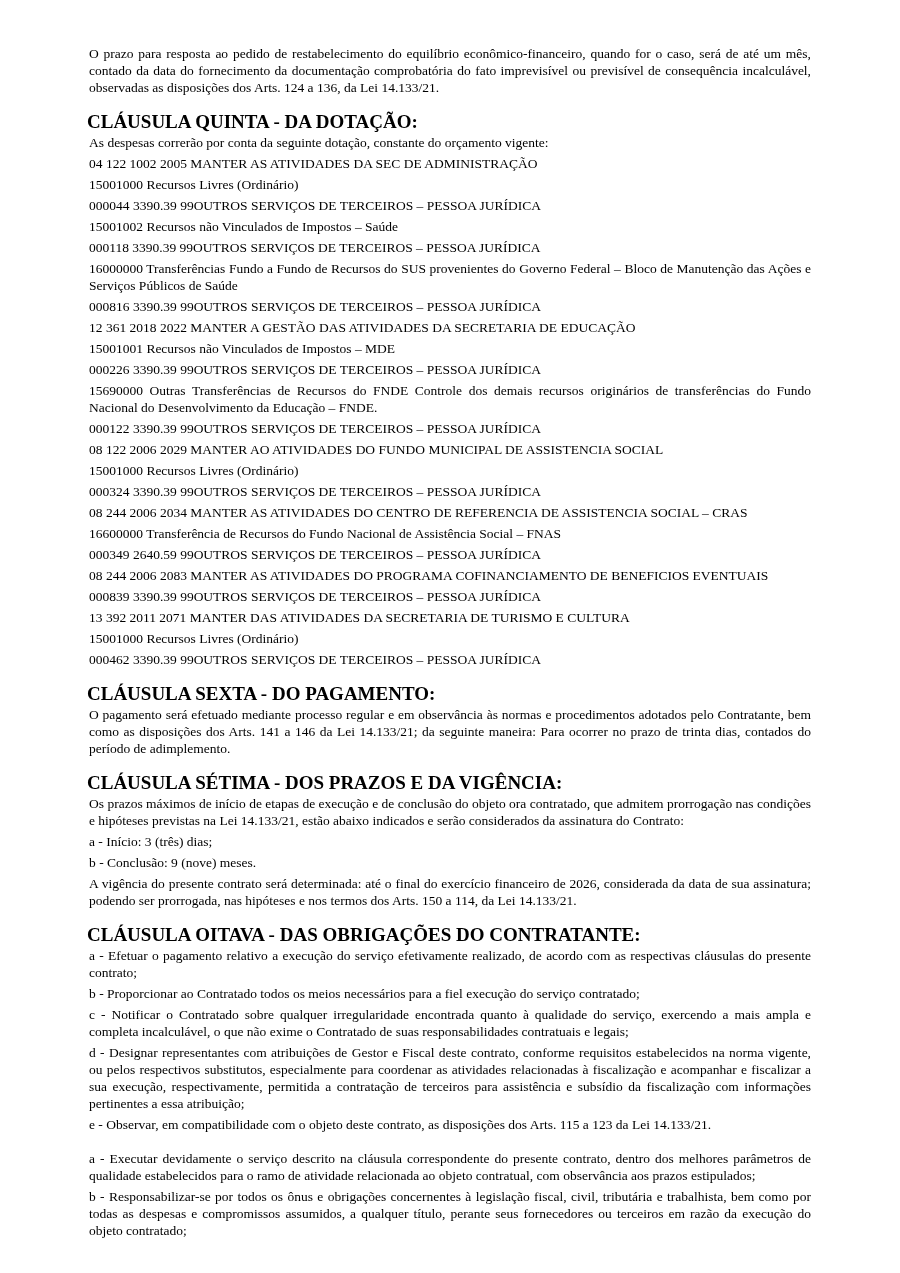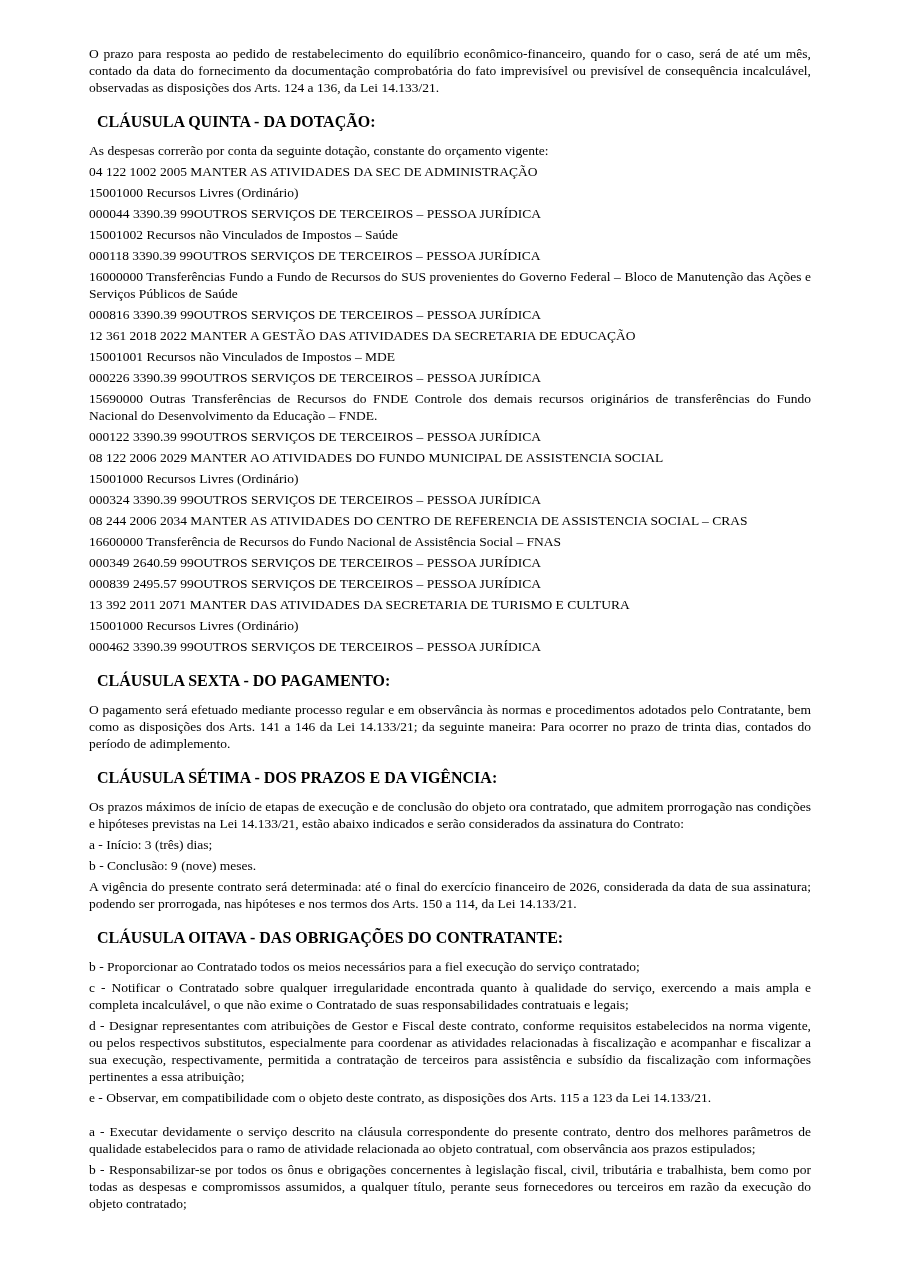--- a/index.html
+++ b/index.html
@@ -14,24 +14,24 @@
     background: #ffffff;
     padding: 41px 85px 40px 85px;
     font-family: "Liberation Serif", "DejaVu Serif", serif;
     font-size: 13.5px;
     line-height: 17px;
     color: #000000;
   }
   .clause-section { margin: 0; }
   .clause-section + .clause-section { margin-top: 17px; }
   .clause-heading {
-    font-size: 16px;
+    font-size: 19px;
     line-height: 17px;
     font-weight: bold;
-    margin: 12px;
+    margin: 2px;
     padding: 0;
     text-align: left;
   }
   .para {
     margin: 4px;
     padding: 0;
     text-align: justify;
   }
 </style>
 </head>
@@ -56,38 +56,40 @@
         <p class="para">15001001 Recursos não Vinculados de Impostos – MDE</p>
         <p class="para">000226 3390.39 99OUTROS SERVIÇOS DE TERCEIROS – PESSOA JURÍDICA</p>
         <p class="para">15690000 Outras Transferências de Recursos do FNDE Controle dos demais recursos originários de transferências do Fundo Nacional do Desenvolvimento da Educação – FNDE.</p>
         <p class="para">000122 3390.39 99OUTROS SERVIÇOS DE TERCEIROS – PESSOA JURÍDICA</p>
         <p class="para">08 122 2006 2029 MANTER AO ATIVIDADES DO FUNDO MUNICIPAL DE ASSISTENCIA SOCIAL</p>
         <p class="para">15001000 Recursos Livres (Ordinário)</p>
         <p class="para">000324 3390.39 99OUTROS SERVIÇOS DE TERCEIROS – PESSOA JURÍDICA</p>
         <p class="para">08 244 2006 2034 MANTER AS ATIVIDADES DO CENTRO DE REFERENCIA DE ASSISTENCIA SOCIAL – CRAS</p>
         <p class="para">16600000 Transferência de Recursos do Fundo Nacional de Assistência Social – FNAS</p>
         <p class="para">000349 2640.59 99OUTROS SERVIÇOS DE TERCEIROS – PESSOA JURÍDICA</p>
-        <p class="para">000839 2495.57 99OUTROS SERVIÇOS DE TERCEIROS – PESSOA JURÍDICA</p>
+        <p class="para">08 244 2006 2083 MANTER AS ATIVIDADES DO PROGRAMA COFINANCIAMENTO DE BENEFICIOS EVENTUAIS</p>
+        <p class="para">000839 3390.39 99OUTROS SERVIÇOS DE TERCEIROS – PESSOA JURÍDICA</p>
         <p class="para">13 392 2011 2071 MANTER DAS ATIVIDADES DA SECRETARIA DE TURISMO E CULTURA</p>
         <p class="para">15001000 Recursos Livres (Ordinário)</p>
         <p class="para">000462 3390.39 99OUTROS SERVIÇOS DE TERCEIROS – PESSOA JURÍDICA</p>
       </section>
       <section class="clause-section">
         <h2 class="clause-heading">CLÁUSULA SEXTA - DO PAGAMENTO:</h2>
         <p class="para">O pagamento será efetuado mediante processo regular e em observância às normas e procedimentos adotados pelo Contratante, bem como as disposições dos Arts. 141 a 146 da Lei 14.133/21; da seguinte maneira: Para ocorrer no prazo de trinta dias, contados do período de adimplemento.</p>
       </section>
       <section class="clause-section">
         <h2 class="clause-heading">CLÁUSULA SÉTIMA - DOS PRAZOS E DA VIGÊNCIA:</h2>
         <p class="para">Os prazos máximos de início de etapas de execução e de conclusão do objeto ora contratado, que admitem prorrogação nas condições e hipóteses previstas na Lei 14.133/21, estão abaixo indicados e serão considerados da assinatura do Contrato:</p>
         <p class="para">a - Início: 3 (três) dias;</p>
         <p class="para">b - Conclusão: 9 (nove) meses.</p>
         <p class="para">A vigência do presente contrato será determinada: até o final do exercício financeiro de 2026, considerada da data de sua assinatura; podendo ser prorrogada, nas hipóteses e nos termos dos Arts. 150 a 114, da Lei 14.133/21.</p>
       </section>
       <section class="clause-section">
         <h2 class="clause-heading">CLÁUSULA OITAVA - DAS OBRIGAÇÕES DO CONTRATANTE:</h2>
+        <p class="para">a - Efetuar o pagamento relativo a execução do serviço efetivamente realizado, de acordo com as respectivas cláusulas do presente contrato;</p>
         <p class="para">b - Proporcionar ao Contratado todos os meios necessários para a fiel execução do serviço contratado;</p>
         <p class="para">c - Notificar o Contratado sobre qualquer irregularidade encontrada quanto à qualidade do serviço, exercendo a mais ampla e completa incalculável, o que não exime o Contratado de suas responsabilidades contratuais e legais;</p>
         <p class="para">d - Designar representantes com atribuições de Gestor e Fiscal deste contrato, conforme requisitos estabelecidos na norma vigente, ou pelos respectivos substitutos, especialmente para coordenar as atividades relacionadas à fiscalização e acompanhar e fiscalizar a sua execução, respectivamente, permitida a contratação de terceiros para assistência e subsídio da fiscalização com informações pertinentes a essa atribuição;</p>
         <p class="para">e - Observar, em compatibilidade com o objeto deste contrato, as disposições dos Arts. 115 a 123 da Lei 14.133/21.</p>
       </section>
       <section class="clause-section">
         <p class="para">a - Executar devidamente o serviço descrito na cláusula correspondente do presente contrato, dentro dos melhores parâmetros de qualidade estabelecidos para o ramo de atividade relacionada ao objeto contratual, com observância aos prazos estipulados;</p>
         <p class="para">b - Responsabilizar-se por todos os ônus e obrigações concernentes à legislação fiscal, civil, tributária e trabalhista, bem como por todas as despesas e compromissos assumidos, a qualquer título, perante seus fornecedores ou terceiros em razão da execução do objeto contratado;</p>
       </section>
     </div>

